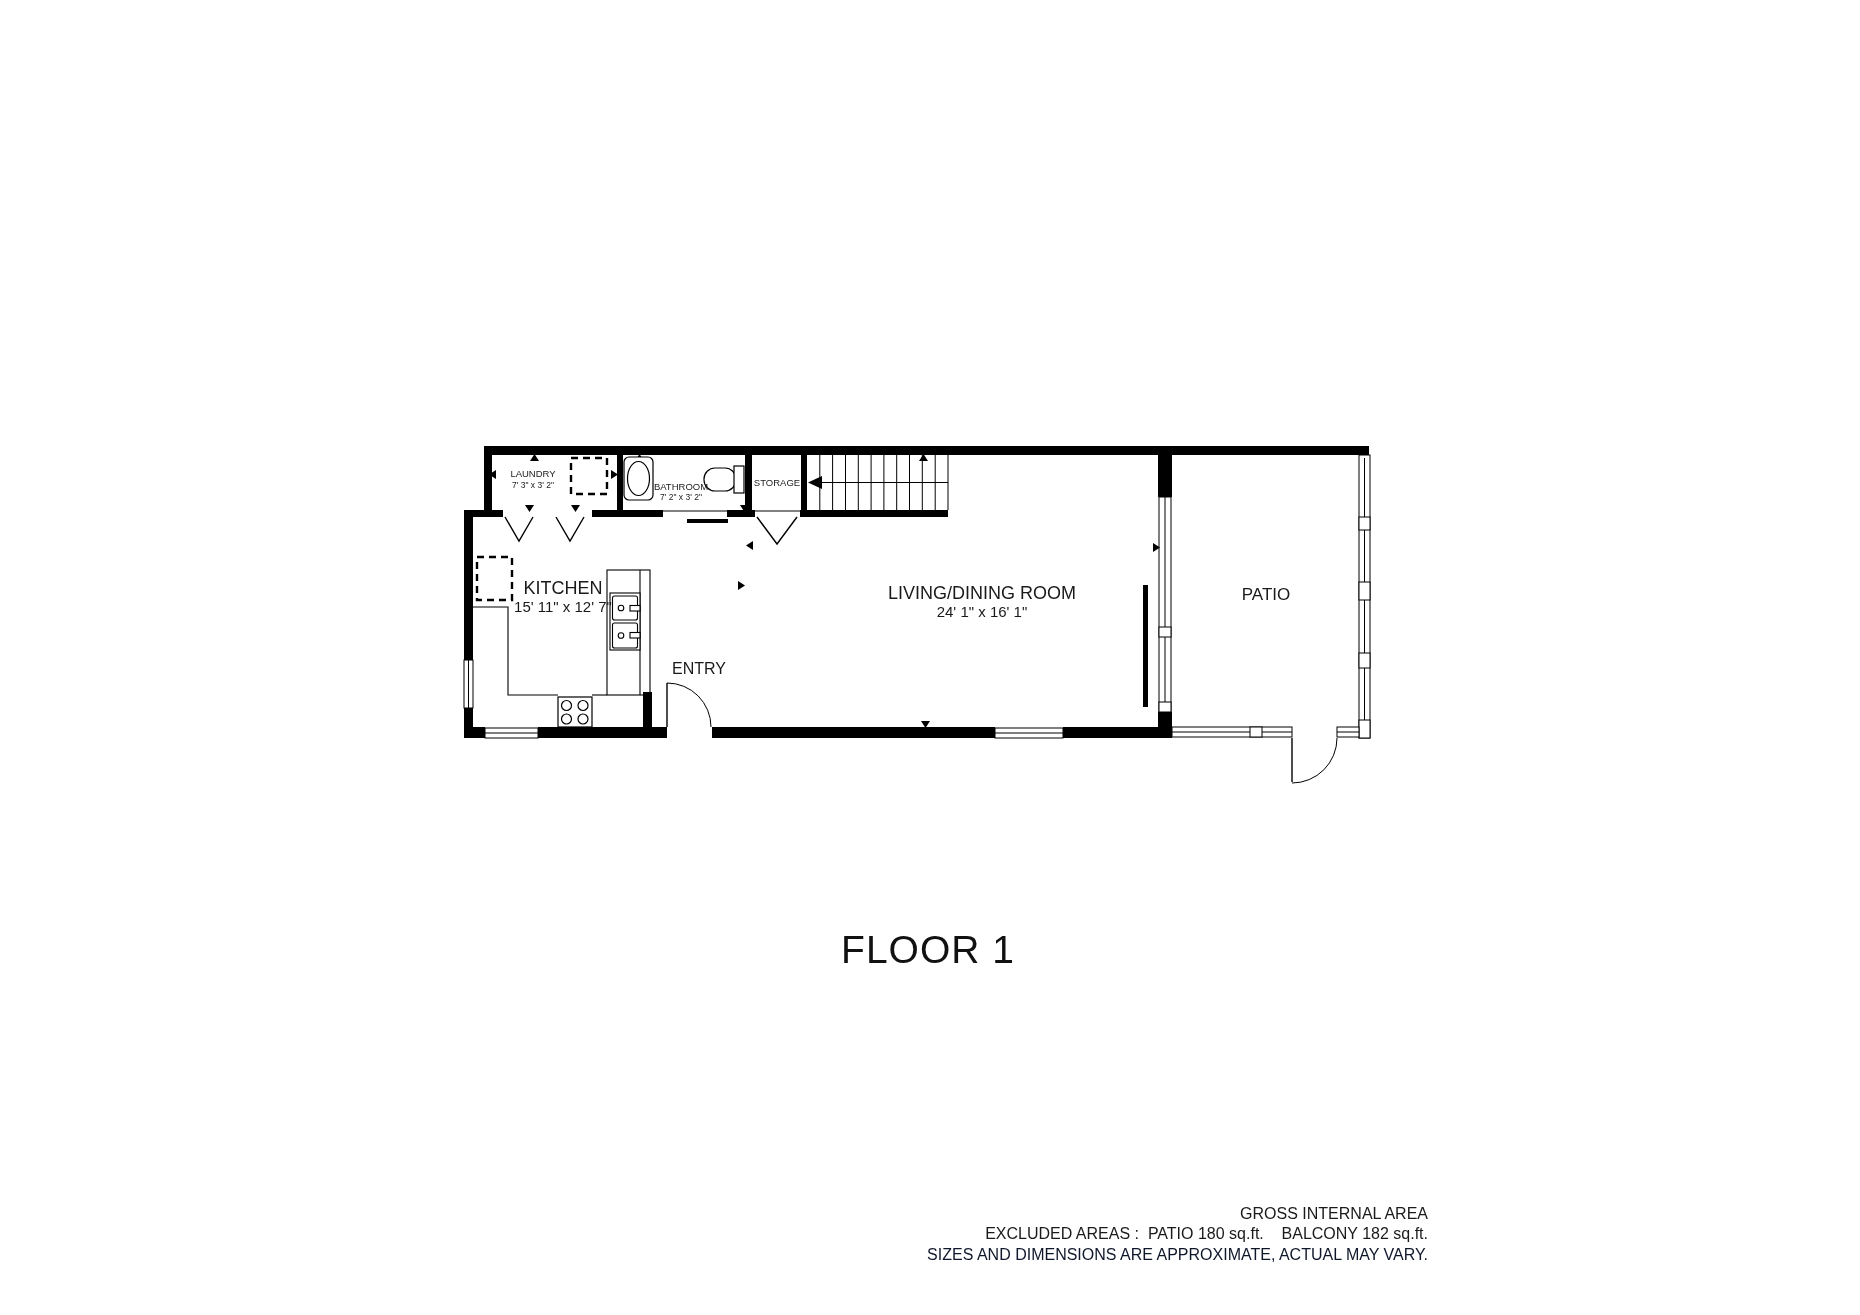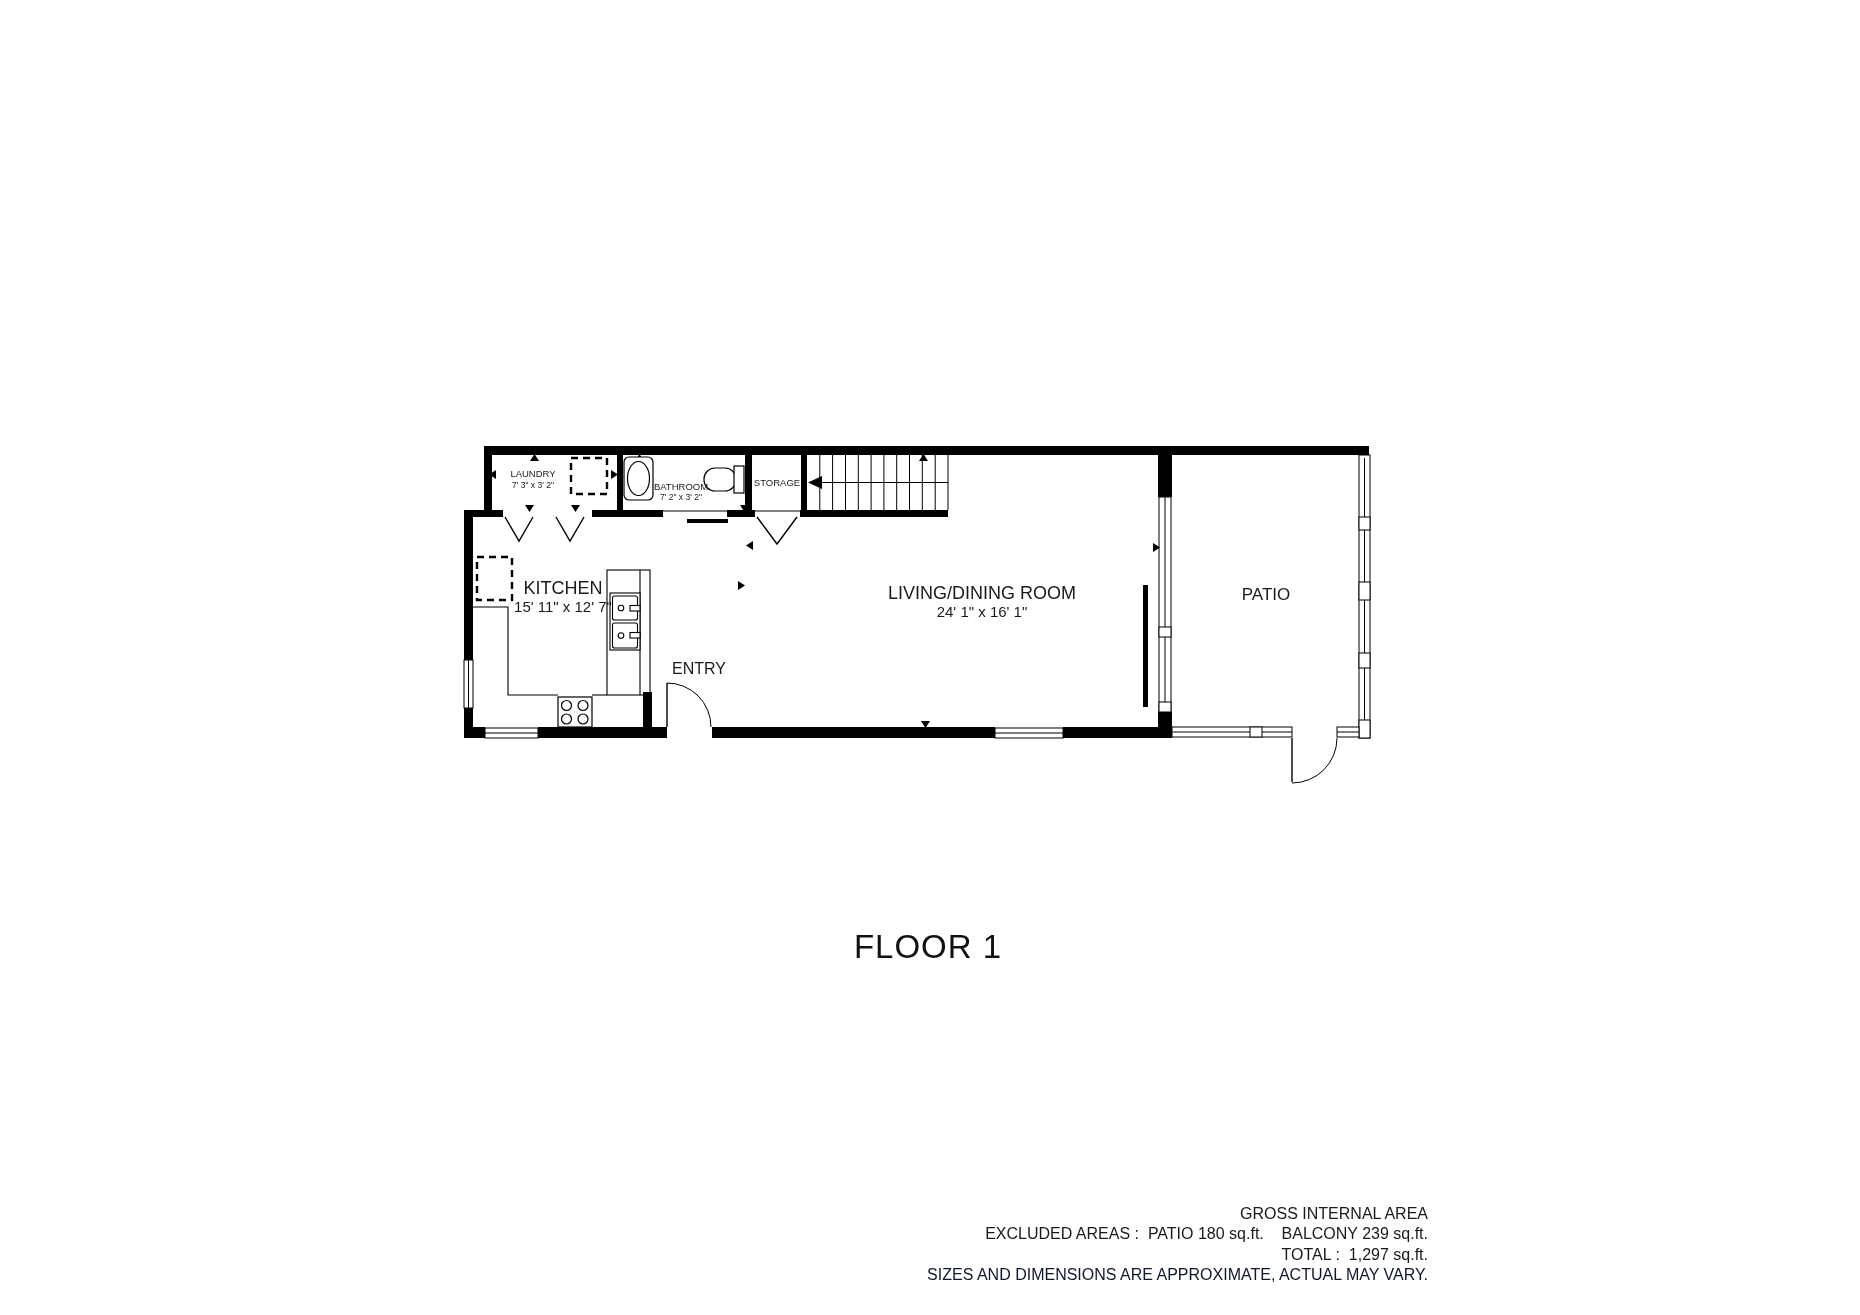--- a/index.html
+++ b/index.html
@@ -1,20 +1,20 @@
 <!DOCTYPE html>
 <html><head>
 <meta charset="utf-8">
 <style>
   html,body{margin:0;padding:0;background:#ffffff;}
   .canvas{position:relative;width:1704px;height:1315px;background:#ffffff;overflow:hidden;
           font-family:"Liberation Sans", sans-serif;color:#1a1a1a;}
   .plan-svg{position:absolute;left:420px;top:420px;width:1040px;height:400px;}
   .floor-title{position:absolute;left:528px;top:928px;width:800px;text-align:center;
-               font-size:33px;letter-spacing:1px;color:#111;}
+               font-size:39px;letter-spacing:1px;color:#111;}
   .footer{position:absolute;left:428px;top:1204px;width:1000px;text-align:center;}
   .footer div{white-space:pre;font-size:16px;line-height:20.4px;color:#1a1a1a;text-align:right;}
   .footer .disclaimer{color:#0f172a;}
   svg text{fill:#1a1a1a;}
   .roomlabel{font-size:18px;}
   .roomdims{font-size:15px;}
   .smalllabel{font-size:9.5px;}
   .smalldims{font-size:8.5px;}
   .entrylabel{font-size:16px;}
   .patiolabel{font-size:17px;}
@@ -191,18 +191,17 @@
       <text class="roomdims" x="982" y="617">24' 1" x 16' 1"</text>
       <text class="entrylabel" x="699" y="674">ENTRY</text>
       <text class="patiolabel" x="1266" y="600">PATIO</text>
     </g>
   </svg>
 
   <div class="floor-title">FLOOR 1</div>
 
   <div class="footer">
     <div>GROSS INTERNAL AREA</div>
-    <div>EXCLUDED AREAS :  PATIO 180 sq.ft.    BALCONY 239 sq.ft.</div>
-    <div>TOTAL :  1,297 sq.ft.</div>
+    <div>EXCLUDED AREAS :  PATIO 180 sq.ft.    BALCONY 182 sq.ft.</div>
     <div class="disclaimer">SIZES AND DIMENSIONS ARE APPROXIMATE, ACTUAL MAY VARY.</div>
   </div>
 
 </div>
 
 </body></html>

